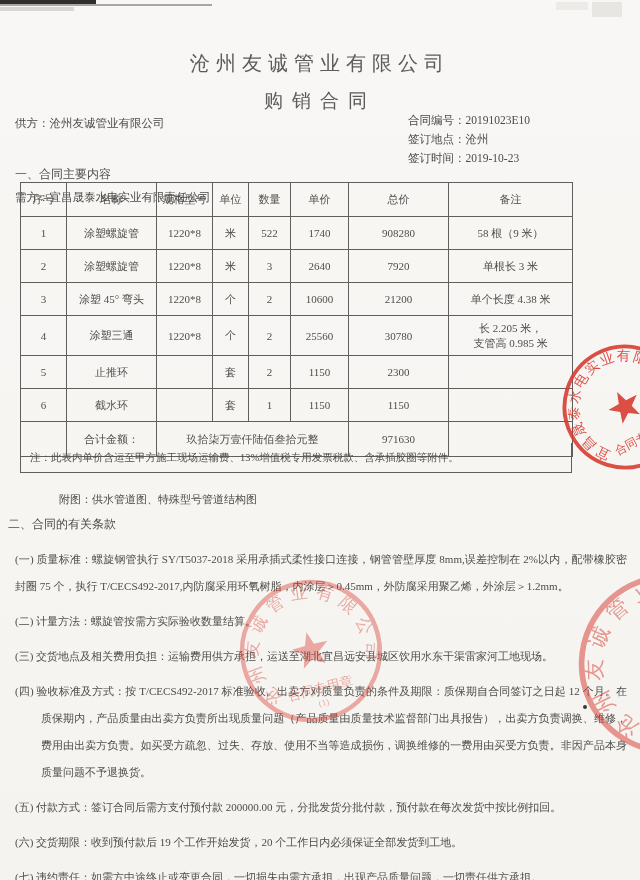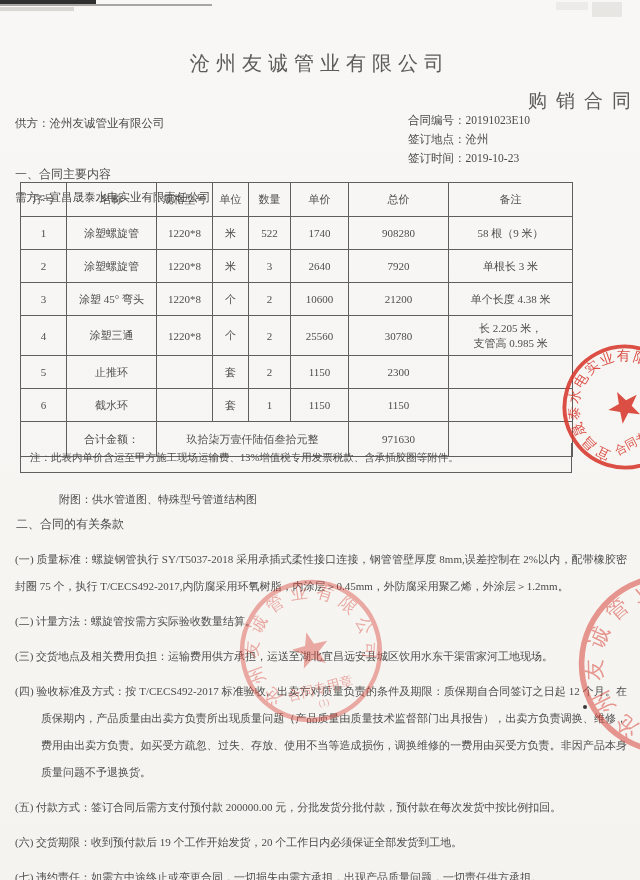--- a/index.html
+++ b/index.html
@@ -18,30 +18,30 @@
   .scan-bar3{position:absolute;left:0;top:7px;width:74px;height:4px;background:#d8d7d4;}
   .scan-mark1{position:absolute;left:556px;top:2px;width:32px;height:8px;background:#ecebe8;}
   .scan-mark2{position:absolute;left:592px;top:2px;width:30px;height:15px;background:#e7e6e3;}
 
   .title{
     position:absolute;left:0;top:50px;width:100%;
     text-align:center;font-size:20px;letter-spacing:6px;color:#5b5b59;
   }
   .subtitle{
     position:absolute;left:0;top:88px;width:100%;
-    text-align:right;font-size:19px;letter-spacing:9px;color:#5b5b59;
+    text-align:center;font-size:19px;letter-spacing:9px;color:#5b5b59;
   }
   .meta-line{position:absolute;font-size:11.5px;white-space:nowrap;}
   .supplier-line{left:15px;top:116px;}
   .buyer-line{left:15px;top:150px;margin-top:40px;}
   .meta-right{position:absolute;left:408px;top:111px;font-size:11.5px;line-height:19px;}
   .meta-right div{white-space:nowrap;}
   .sec-heading{position:absolute;font-size:12px;color:#4c4c4a;white-space:nowrap;}
   .sec1-heading{left:15px;top:166px;}
-  .sec2-heading{left:16px;top:516px;}
+  .sec2-heading{left:8px;top:516px;}
 
   .items{
     position:absolute;left:20px;top:182px;width:552px;
     border-collapse:collapse;table-layout:fixed;
   }
   .items th,.items td{
     border:1px solid #5f5f5d;
     font-size:11px;font-weight:normal;
     text-align:center;vertical-align:middle;
     padding:0 2px;color:#4e4e4c;

